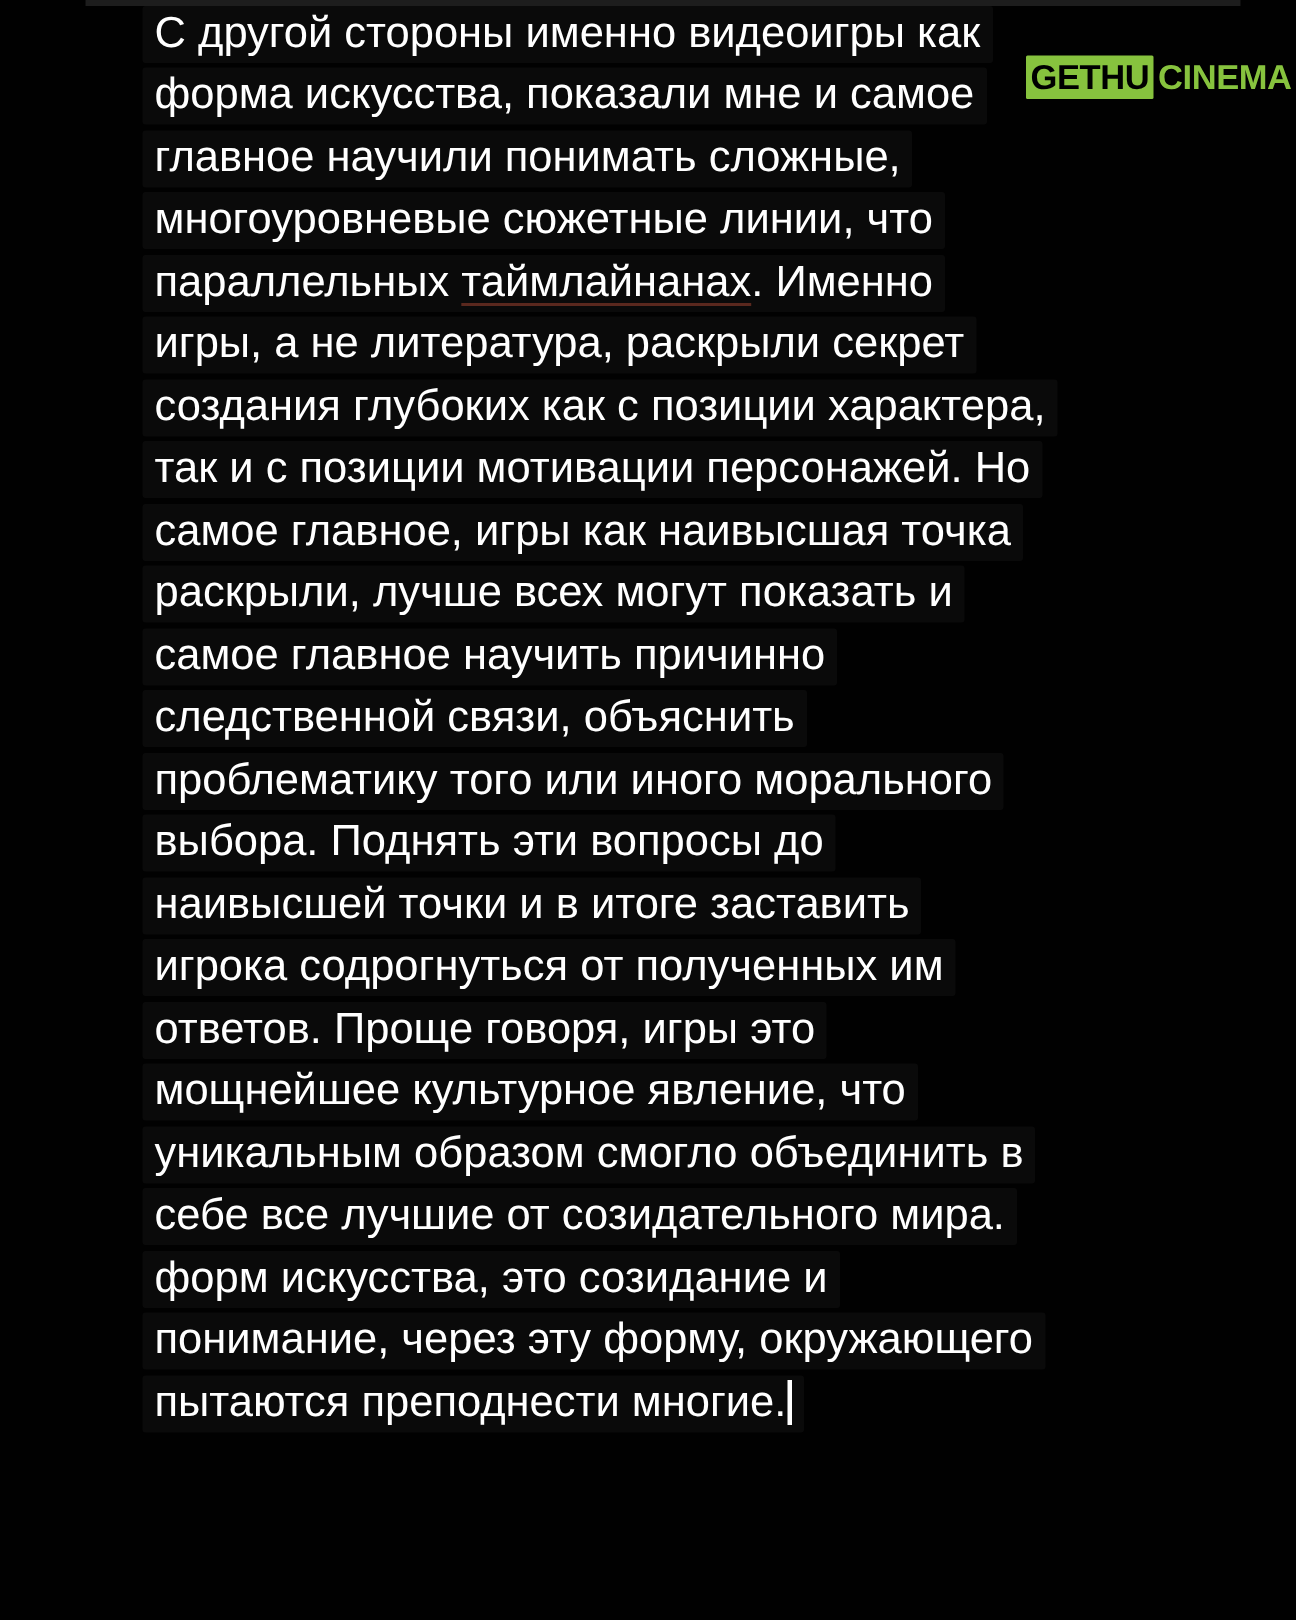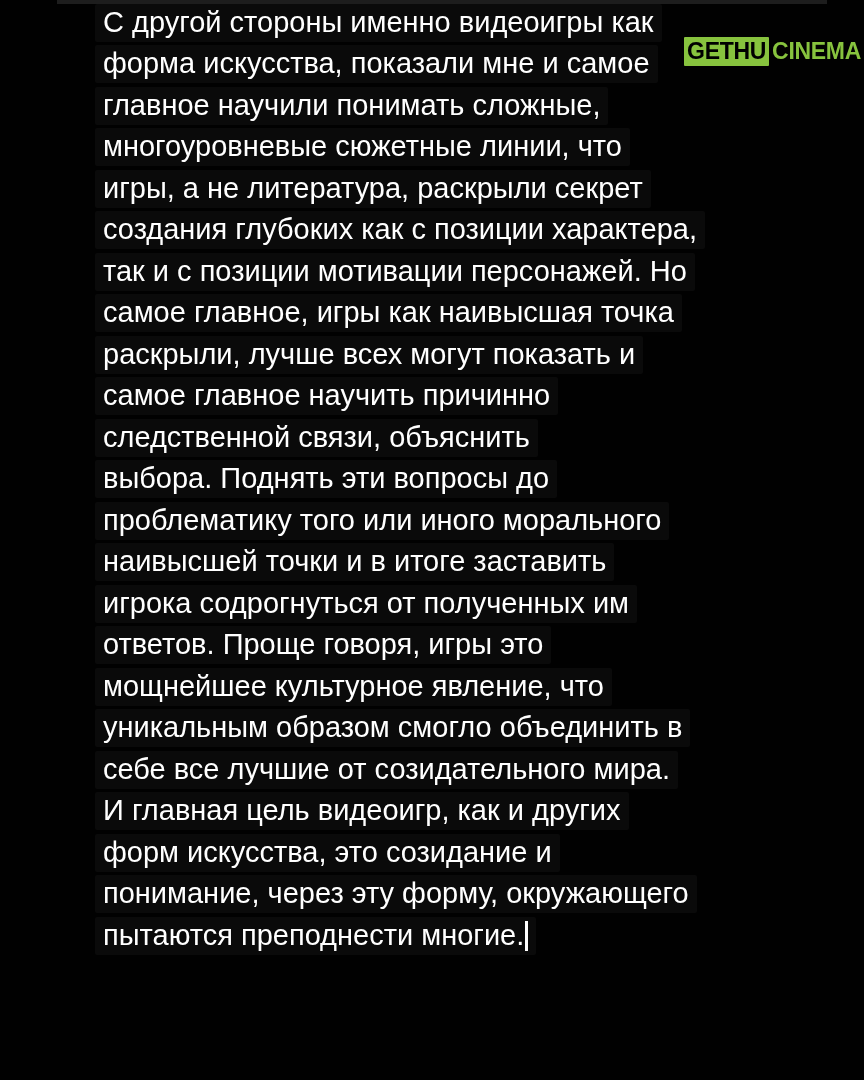--- a/index.html
+++ b/index.html
@@ -110,20 +110,23 @@
       <div class="line">
         <span class="linebox"><span>форма искусства, показали мне и самое</span></span>
       </div>
       <div class="line">
         <span class="linebox"><span>главное научили понимать сложные,</span></span>
       </div>
       <div class="line">
         <span class="linebox"><span>многоуровневые сюжетные линии, что</span></span>
       </div>
       <div class="line">
+        <span class="linebox"><span>параллельных </span><span class="misspelled">таймлайнанах</span><span>. Именно</span></span>
+      </div>
+      <div class="line">
         <span class="linebox"><span>игры, а не литература, раскрыли секрет</span></span>
       </div>
       <div class="line">
         <span class="linebox"><span>создания глубоких как с позиции характера,</span></span>
       </div>
       <div class="line">
         <span class="linebox"><span>так и с позиции мотивации персонажей. Но</span></span>
       </div>
       <div class="line">
         <span class="linebox"><span>самое главное, игры как наивысшая точка</span></span>
@@ -131,47 +134,44 @@
       <div class="line">
         <span class="linebox"><span>раскрыли, лучше всех могут показать и</span></span>
       </div>
       <div class="line">
         <span class="linebox"><span>самое главное научить причинно</span></span>
       </div>
       <div class="line">
         <span class="linebox"><span>следственной связи, объяснить</span></span>
       </div>
       <div class="line">
-        <span class="linebox"><span>выбора. Поднять эти вопросы до</span></span>
+        <span class="linebox"><span>проблематику того или иного морального</span></span>
       </div>
       <div class="line">
-        <span class="linebox"><span>проблематику того или иного морального</span></span>
+        <span class="linebox"><span>выбора. Поднять эти вопросы до</span></span>
       </div>
       <div class="line">
         <span class="linebox"><span>наивысшей точки и в итоге заставить</span></span>
       </div>
       <div class="line">
         <span class="linebox"><span>игрока содрогнуться от полученных им</span></span>
       </div>
       <div class="line">
         <span class="linebox"><span>ответов. Проще говоря, игры это</span></span>
       </div>
       <div class="line">
         <span class="linebox"><span>мощнейшее культурное явление, что</span></span>
       </div>
       <div class="line">
         <span class="linebox"><span>уникальным образом смогло объединить в</span></span>
       </div>
       <div class="line">
         <span class="linebox"><span>себе все лучшие от созидательного мира.</span></span>
       </div>
       <div class="line">
-        <span class="linebox"><span>И главная цель видеоигр, как и других</span></span>
-      </div>
-      <div class="line">
         <span class="linebox"><span>форм искусства, это созидание и</span></span>
       </div>
       <div class="line">
         <span class="linebox"><span>понимание, через эту форму, окружающего</span></span>
       </div>
       <div class="line">
         <span class="linebox"><span>пытаются преподнести многие.</span><span class="caret"></span></span>
       </div>
     </div>
 </div>

